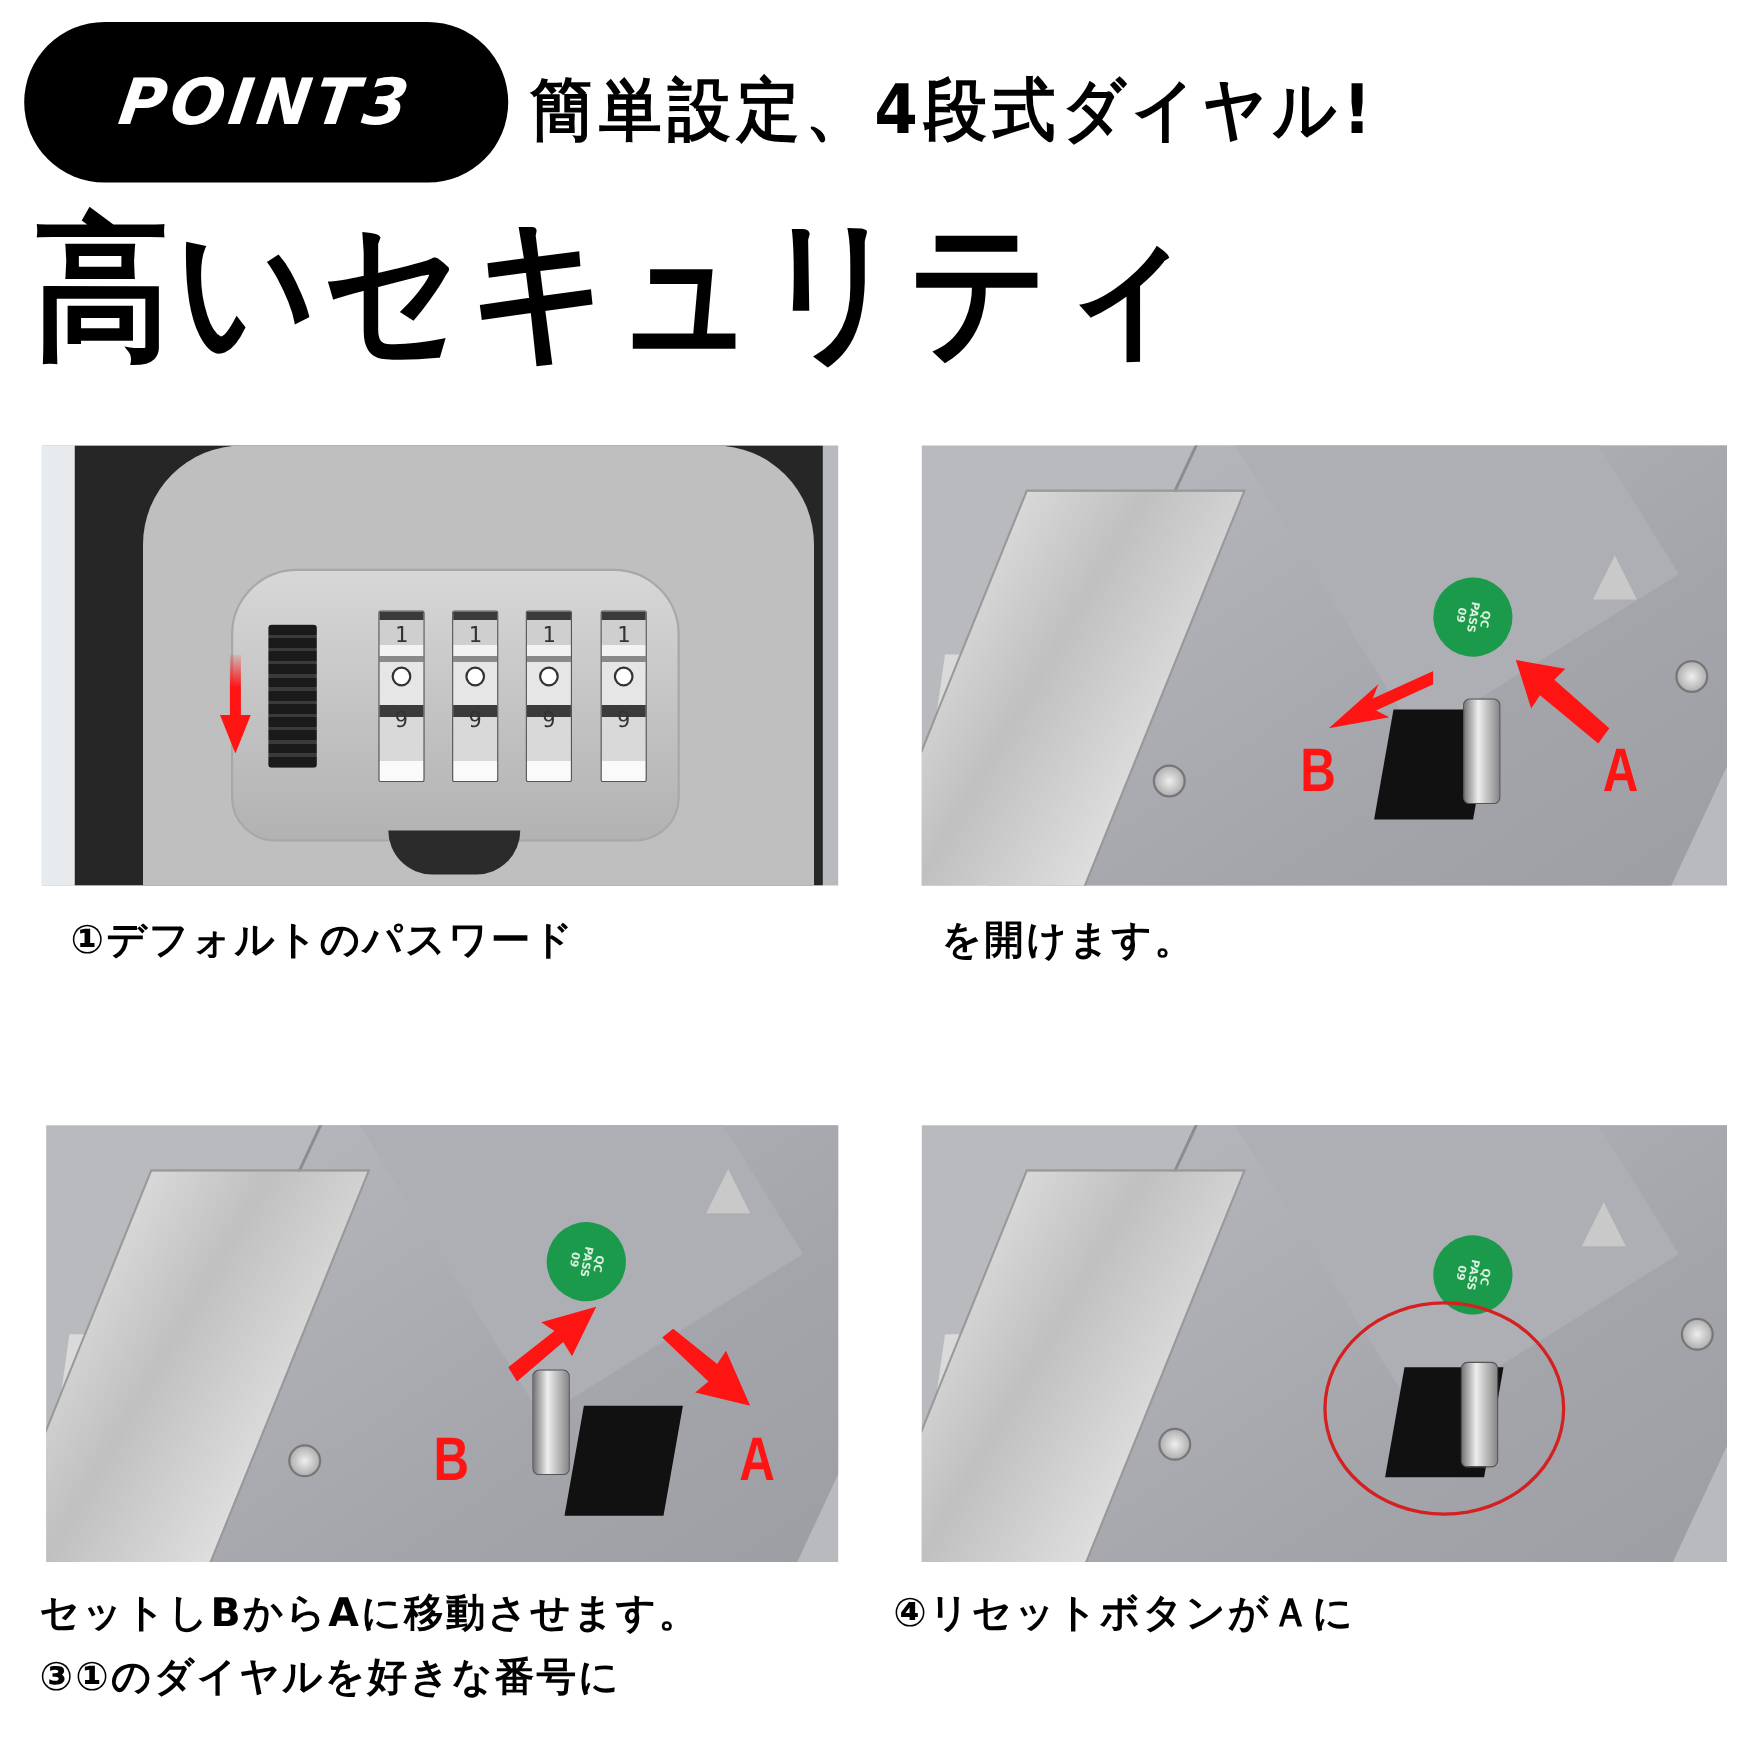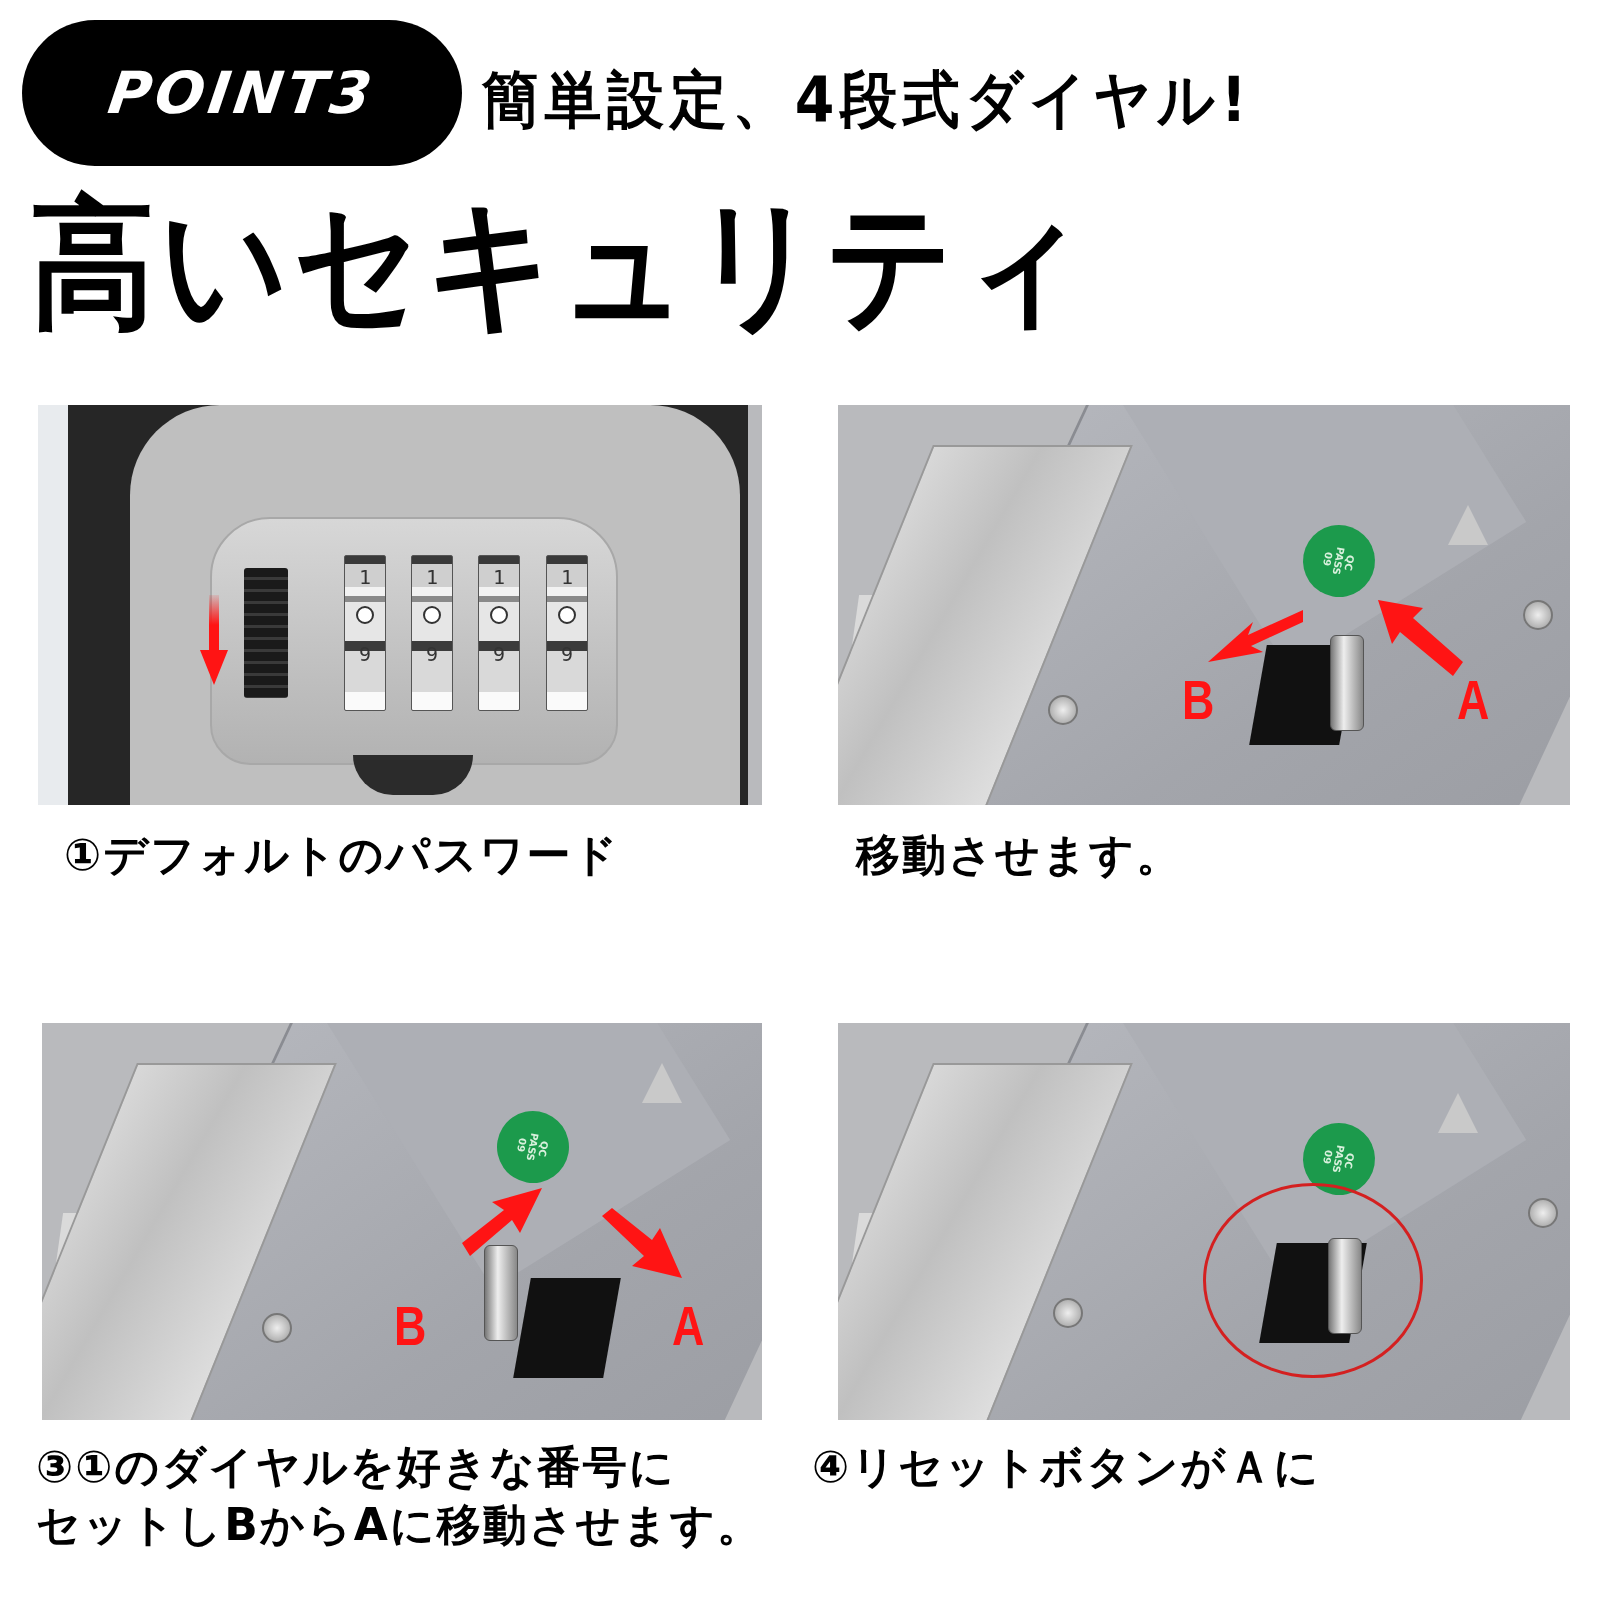--- a/index.html
+++ b/index.html
@@ -27,21 +27,21 @@
       transform: scaleX(0.88); transform-origin: left center; line-height: 1.1;
     }
 
     .panel { position: absolute; overflow: hidden; background: #b9babd; }
     .p1 { left: 38px;  top: 405px;  width: 724px; height: 400px; }
     .p2 { left: 838px; top: 405px;  width: 732px; height: 400px; }
     .p3 { left: 42px;  top: 1023px; width: 720px; height: 397px; }
     .p4 { left: 838px; top: 1023px; width: 732px; height: 397px; }
 
     .caption {
-      position: absolute; font-size: 44px; font-weight: bold; line-height: 58px;
+      position: absolute; font-size: 36px; font-weight: bold; line-height: 58px;
       letter-spacing: 2px; white-space: nowrap;
     }
     .c1 { left: 64px;  top: 826px; }
     .c2 { left: 856px; top: 826px; }
     .c3 { left: 36px;  top: 1438px; }
     .c4 { left: 812px; top: 1438px; }
 
     
     .p1 .bg-left { position: absolute; left: 0; top: 0; width: 30px; height: 100%; background: #e8ebee; }
     .p1 .frame { position: absolute; left: 30px; top: 0; width: 680px; height: 100%; background: #262626; }
@@ -155,21 +155,21 @@
   <svg class="red-arrow" style="left:365px;top:195px" width="100" height="70" viewBox="0 0 100 70">
     <polygon points="100,10 45,35 50,22 5,62 60,52 48,46 100,22" fill="#ff1414"></polygon>
   </svg>
   <svg class="red-arrow" style="left:540px;top:195px" width="90" height="80" viewBox="0 0 90 80">
     <polygon points="0,0 45,8 35,18 85,62 75,76 22,32 14,44" fill="#ff1414"></polygon>
   </svg>
   <span class="label-letter" style="left:340px;top:262px">B</span>
   <span class="label-letter" style="left:615px;top:262px">A</span>
 </div>
 <div class="caption c2">
-  <div>移動させます。</div>
+  <div>を開けます。</div>
 </div>
 
 <div class="panel p3 mech">
   <div class="bg-top"></div>
   <div class="body"></div>
   <div class="ridge"></div>
   <div class="reset-text">RESET</div>
   <div class="bracket2"></div>
   <div class="bracket"></div>
   <div class="sticker" style="left:455px;top:88px">QC<br>PASS<br>09</div>
@@ -180,22 +180,22 @@
   <svg class="red-arrow" style="left:420px;top:165px" width="80" height="70" viewBox="0 0 80 70">
     <polygon points="80,0 58,45 50,32 8,68 0,55 42,22 30,14" fill="#ff1414"></polygon>
   </svg>
   <svg class="red-arrow" style="left:560px;top:185px" width="80" height="70" viewBox="0 0 80 70">
     <polygon points="0,8 10,0 50,32 58,20 80,70 30,58 42,48" fill="#ff1414"></polygon>
   </svg>
   <span class="label-letter" style="left:348px;top:270px">B</span>
   <span class="label-letter" style="left:626px;top:270px">A</span>
 </div>
 <div class="caption c3">
+  <div>セットしBからAに移動させます。</div>
   <div>③①のダイヤルを好きな番号に</div>
-  <div>セットしBからAに移動させます。</div>
 </div>
 
 <div class="panel p4 mech">
   <div class="bg-top"></div>
   <div class="body"></div>
   <div class="ridge"></div>
   <div class="reset-text">RESET</div>
   <div class="bracket2"></div>
   <div class="bracket"></div>
   <div class="sticker" style="left:465px;top:100px">QC<br>PASS<br>09</div>

